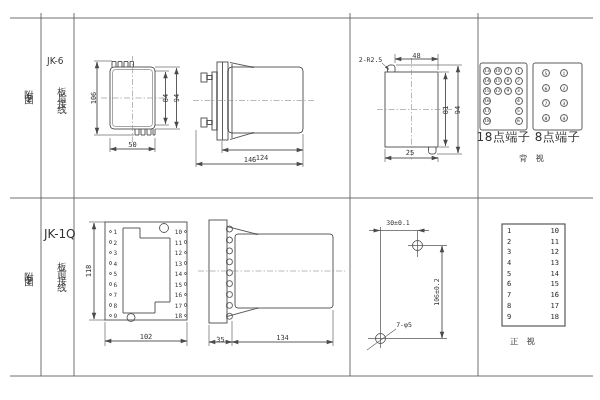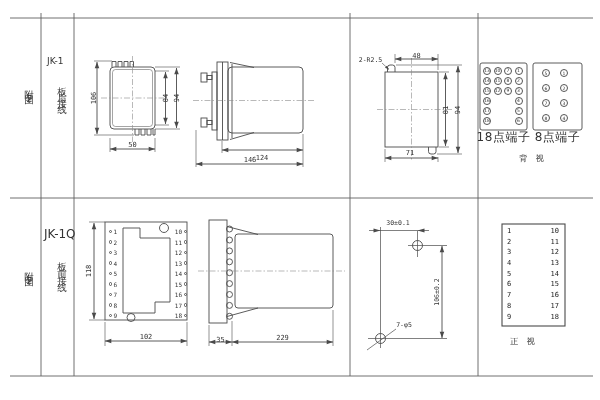--- a/index.html
+++ b/index.html
@@ -128,37 +128,37 @@
       <circle cx="380.5" cy="338.5" r="5"></circle>
       <line x1="396" y1="329" x2="367" y2="350" stroke-width="0.7"></line>
     </g>
 
     <g stroke="#4a4a4a" stroke-width="1.1" fill="none">
       <rect x="502" y="224" width="63" height="102"></rect>
     </g>
   </svg>
 
   <span class="t cn vert" style="left:22px;top:82px;letter-spacing:5.5px">附图2</span>
-  <span class="t cn" style="left:47px;top:56px;font-size:9px">JK-1</span>
+  <span class="t cn" style="left:47px;top:56px;font-size:9px">JK-6</span>
   <span class="t cn vert" style="left:55px;top:79px;letter-spacing:6px">板后接线</span>
   <span class="t cn vert" style="left:22px;top:264px;letter-spacing:5.5px">附图2</span>
   <span class="t cn" style="left:44px;top:227px;font-size:12px">JK-1Q</span>
   <span class="t cn vert" style="left:55px;top:254px;letter-spacing:7px">板前接线</span>
 
   <span class="t dimv" style="left:94px;top:98px">106</span>
   <span class="t dimv" style="left:165.5px;top:98px">84</span>
   <span class="t dimv" style="left:176.5px;top:98px">94</span>
   <span class="t dim" style="left:132.5px;top:144.5px">50</span>
   <span class="t dim" style="left:262px;top:158px">124</span>
   <span class="t dim" style="left:250px;top:160px">146</span>
   <span class="t dim f65" style="left:370.5px;top:60px">2-R2.5</span>
   <span class="t dim" style="left:416.5px;top:55.5px">48</span>
   <span class="t dimv" style="left:445.5px;top:109.5px">81</span>
   <span class="t dimv" style="left:458px;top:109.5px">94</span>
-  <span class="t dim" style="left:410px;top:152.5px">71</span>
+  <span class="t dim" style="left:410px;top:152.5px">25</span>
 
   <div class="tc" style="left:483px;top:66.5px">13</div>
   <div class="tc" style="left:493.5px;top:66.5px">10</div>
   <div class="tc" style="left:504px;top:66.5px">7</div>
   <div class="tc" style="left:514.5px;top:66.5px">1</div>
   <div class="tc" style="left:483px;top:76.5px">14</div>
   <div class="tc" style="left:493.5px;top:76.5px">11</div>
   <div class="tc" style="left:504px;top:76.5px">8</div>
   <div class="tc" style="left:514.5px;top:76.5px">2</div>
   <div class="tc" style="left:483px;top:86.5px">15</div>
@@ -255,21 +255,21 @@
       <span class="dot"></span>
     </div>
   <div class="ft ftr" style="left:170px;top:311.5px">
       <span>18</span>
       <span class="dot"></span>
     </div>
 
   <span class="t dimv" style="left:89px;top:271px">118</span>
   <span class="t dim" style="left:146px;top:336.5px">102</span>
   <span class="t dim" style="left:220.5px;top:340px">35</span>
-  <span class="t dim" style="left:282.5px;top:337.5px">229</span>
+  <span class="t dim" style="left:282.5px;top:337.5px">134</span>
   <span class="t dim f65" style="left:398px;top:222.5px">30±0.1</span>
   <span class="t dimv f65" style="left:437px;top:292px">106±0.2</span>
   <span class="t dim f65" style="left:404px;top:325px">7-φ5</span>
 
   <span class="mn" style="left:507px;top:227px">1</span>
   <span class="mn" style="left:507px;top:238px">2</span>
   <span class="mn" style="left:507px;top:248px">3</span>
   <span class="mn" style="left:507px;top:259px">4</span>
   <span class="mn" style="left:507px;top:270px">5</span>
   <span class="mn" style="left:507px;top:280px">6</span>

